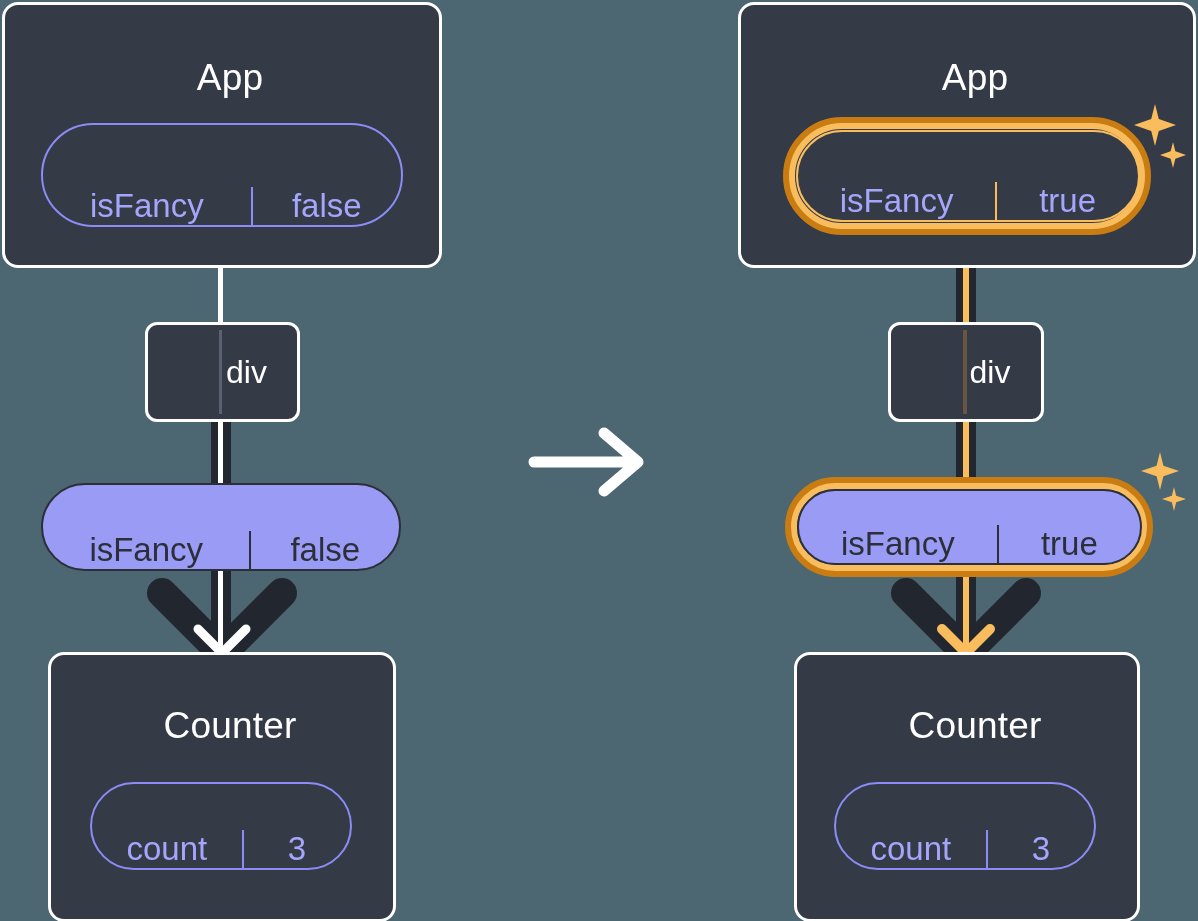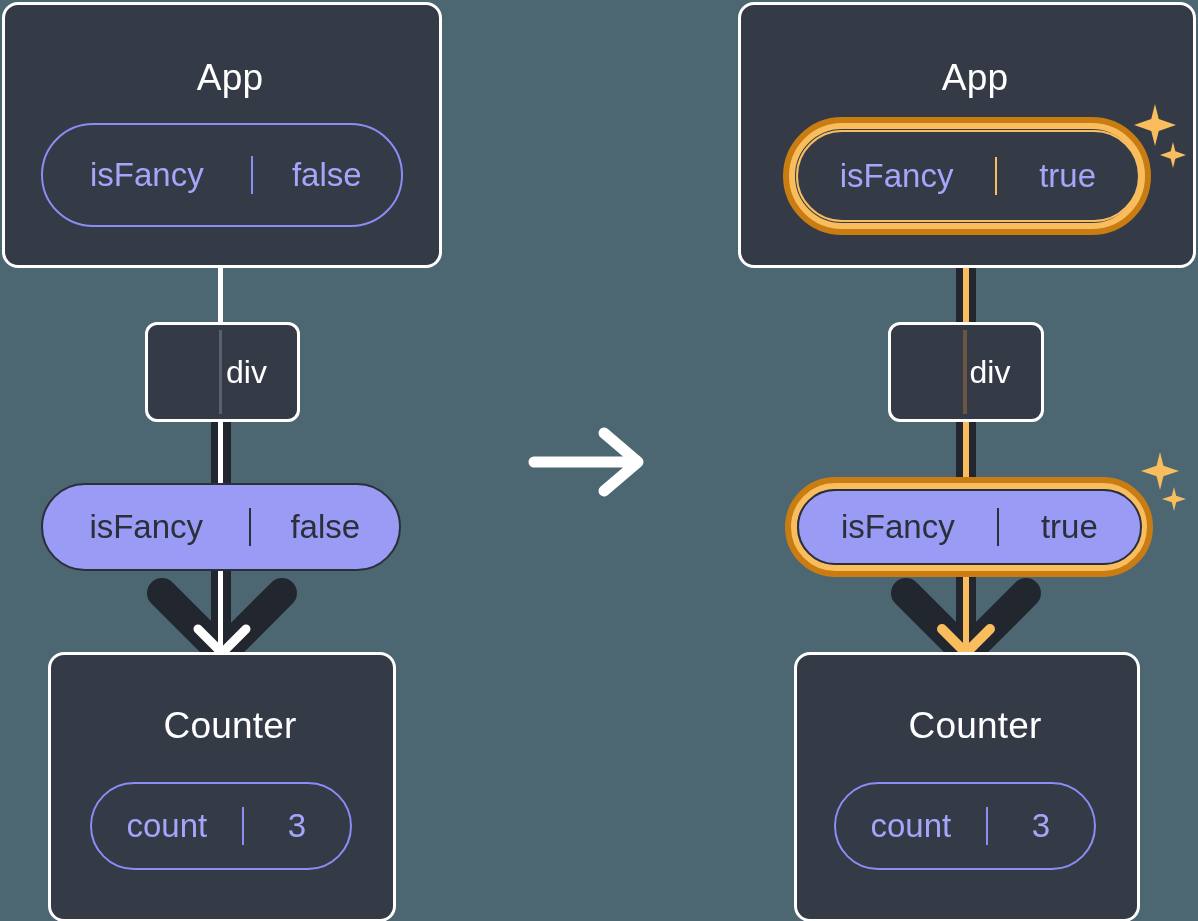--- a/index.html
+++ b/index.html
@@ -54,21 +54,21 @@
     font-size: 32px;
     z-index: 6;
   }
   .div-box span { position: relative; z-index: 2; margin-left: 48px; }
 
   
   .pill {
     position: absolute;
     box-sizing: border-box;
     display: flex;
-    align-items: center;
+    align-items: flex-end;
     border-radius: 999px;
     z-index: 7;
   }
   .pill .cell {
     display: flex;
     align-items: center;
     justify-content: center;
     box-sizing: border-box;
     white-space: nowrap;
   }

